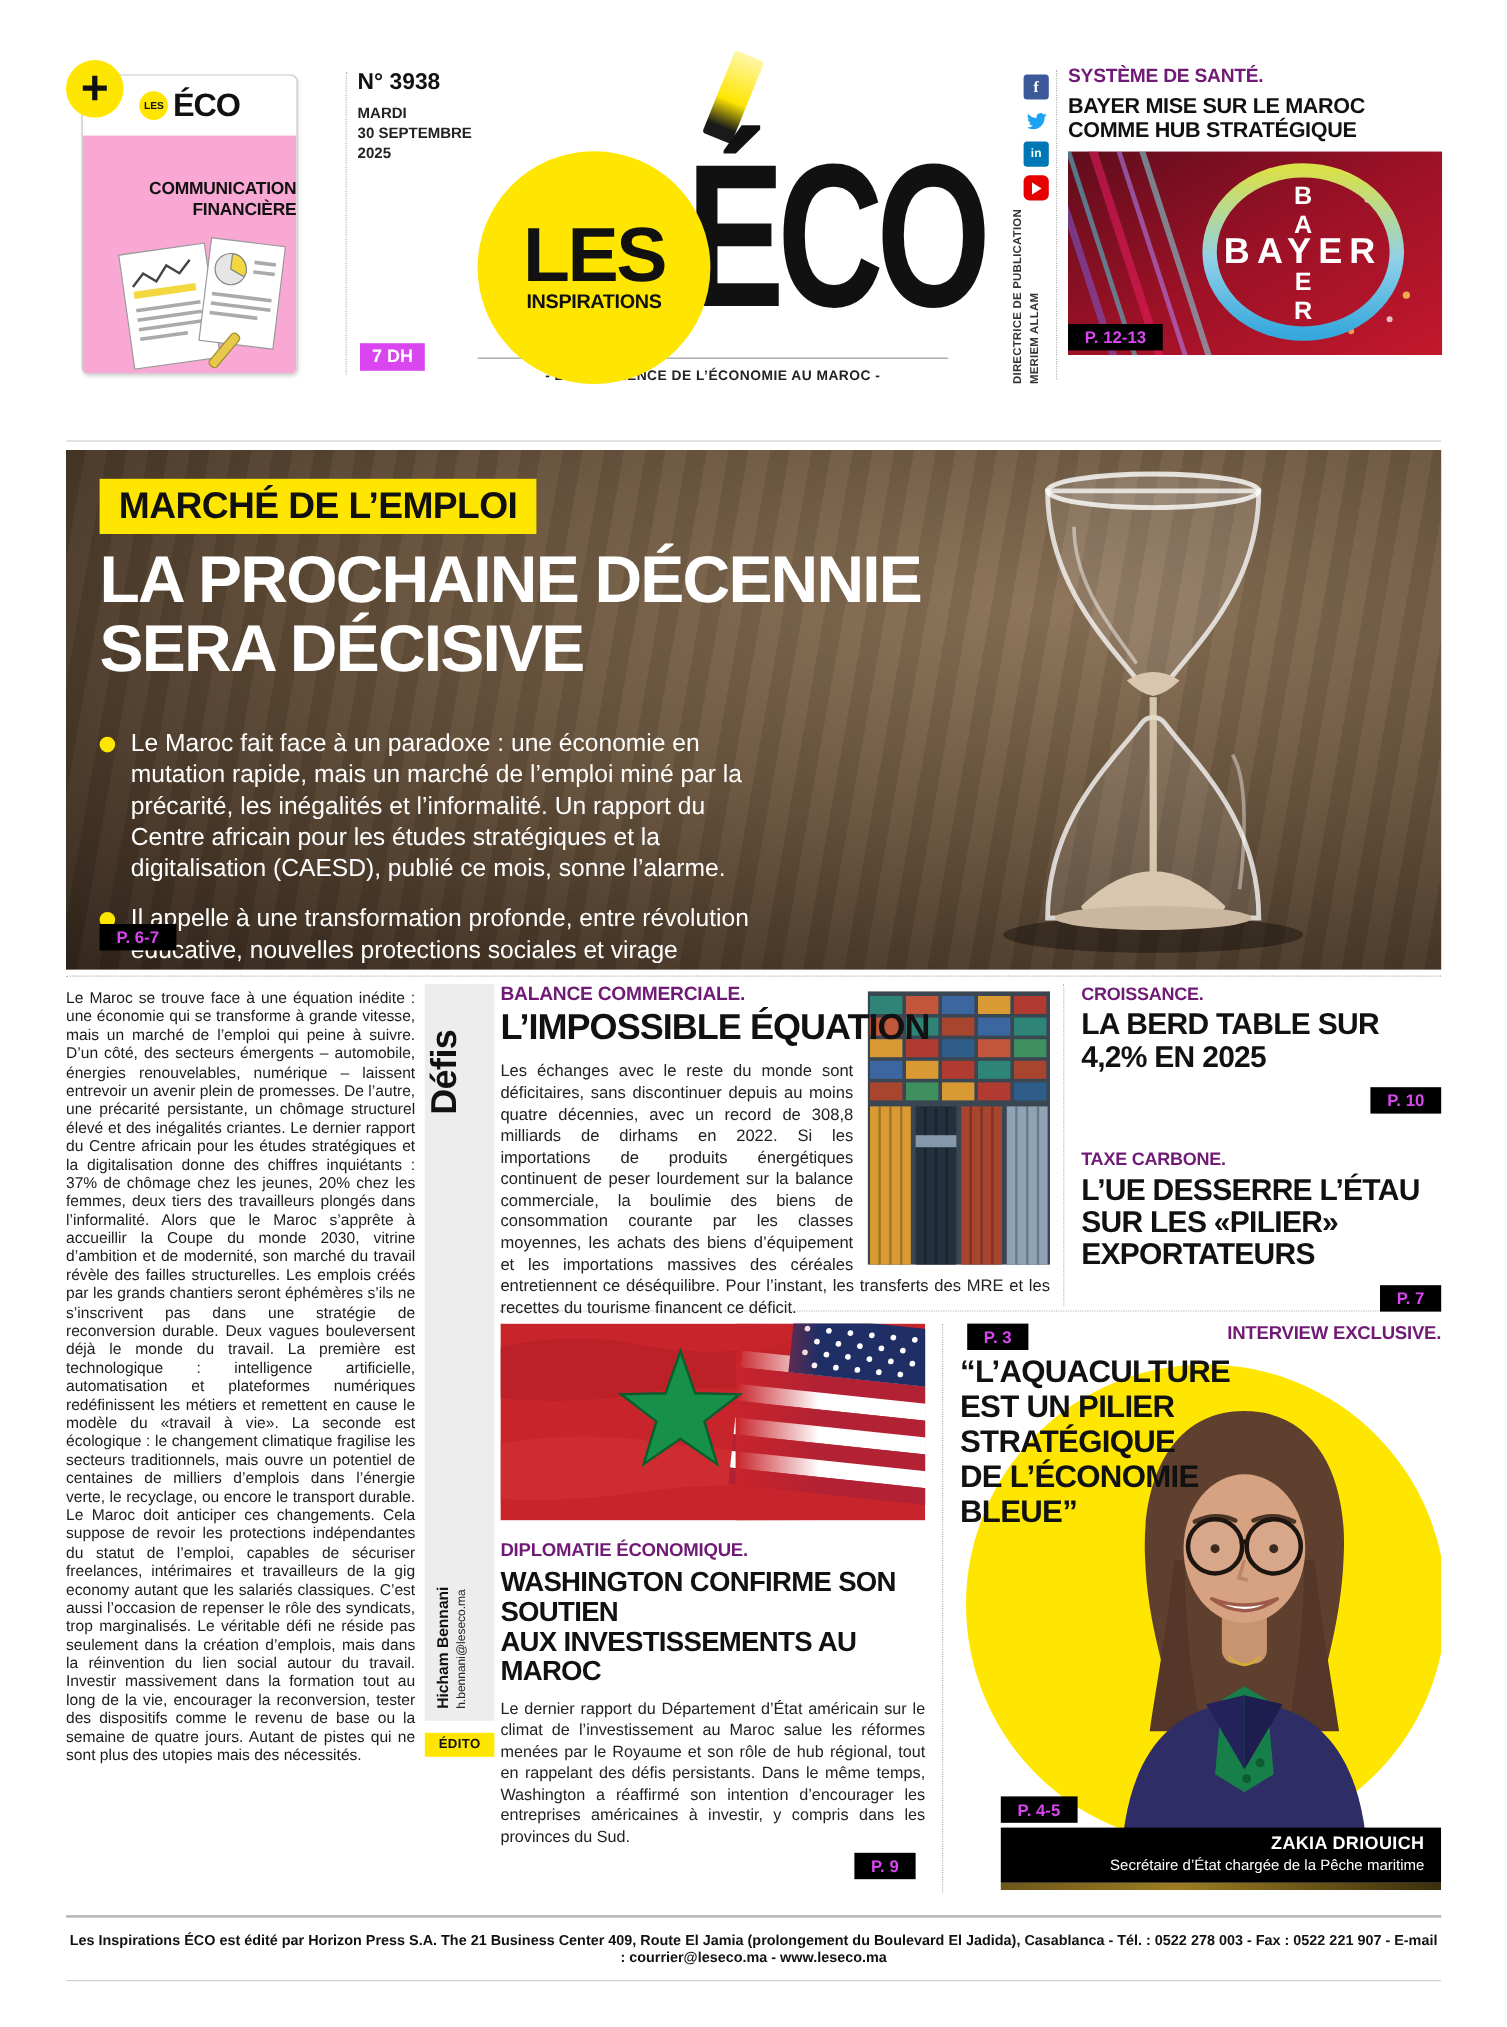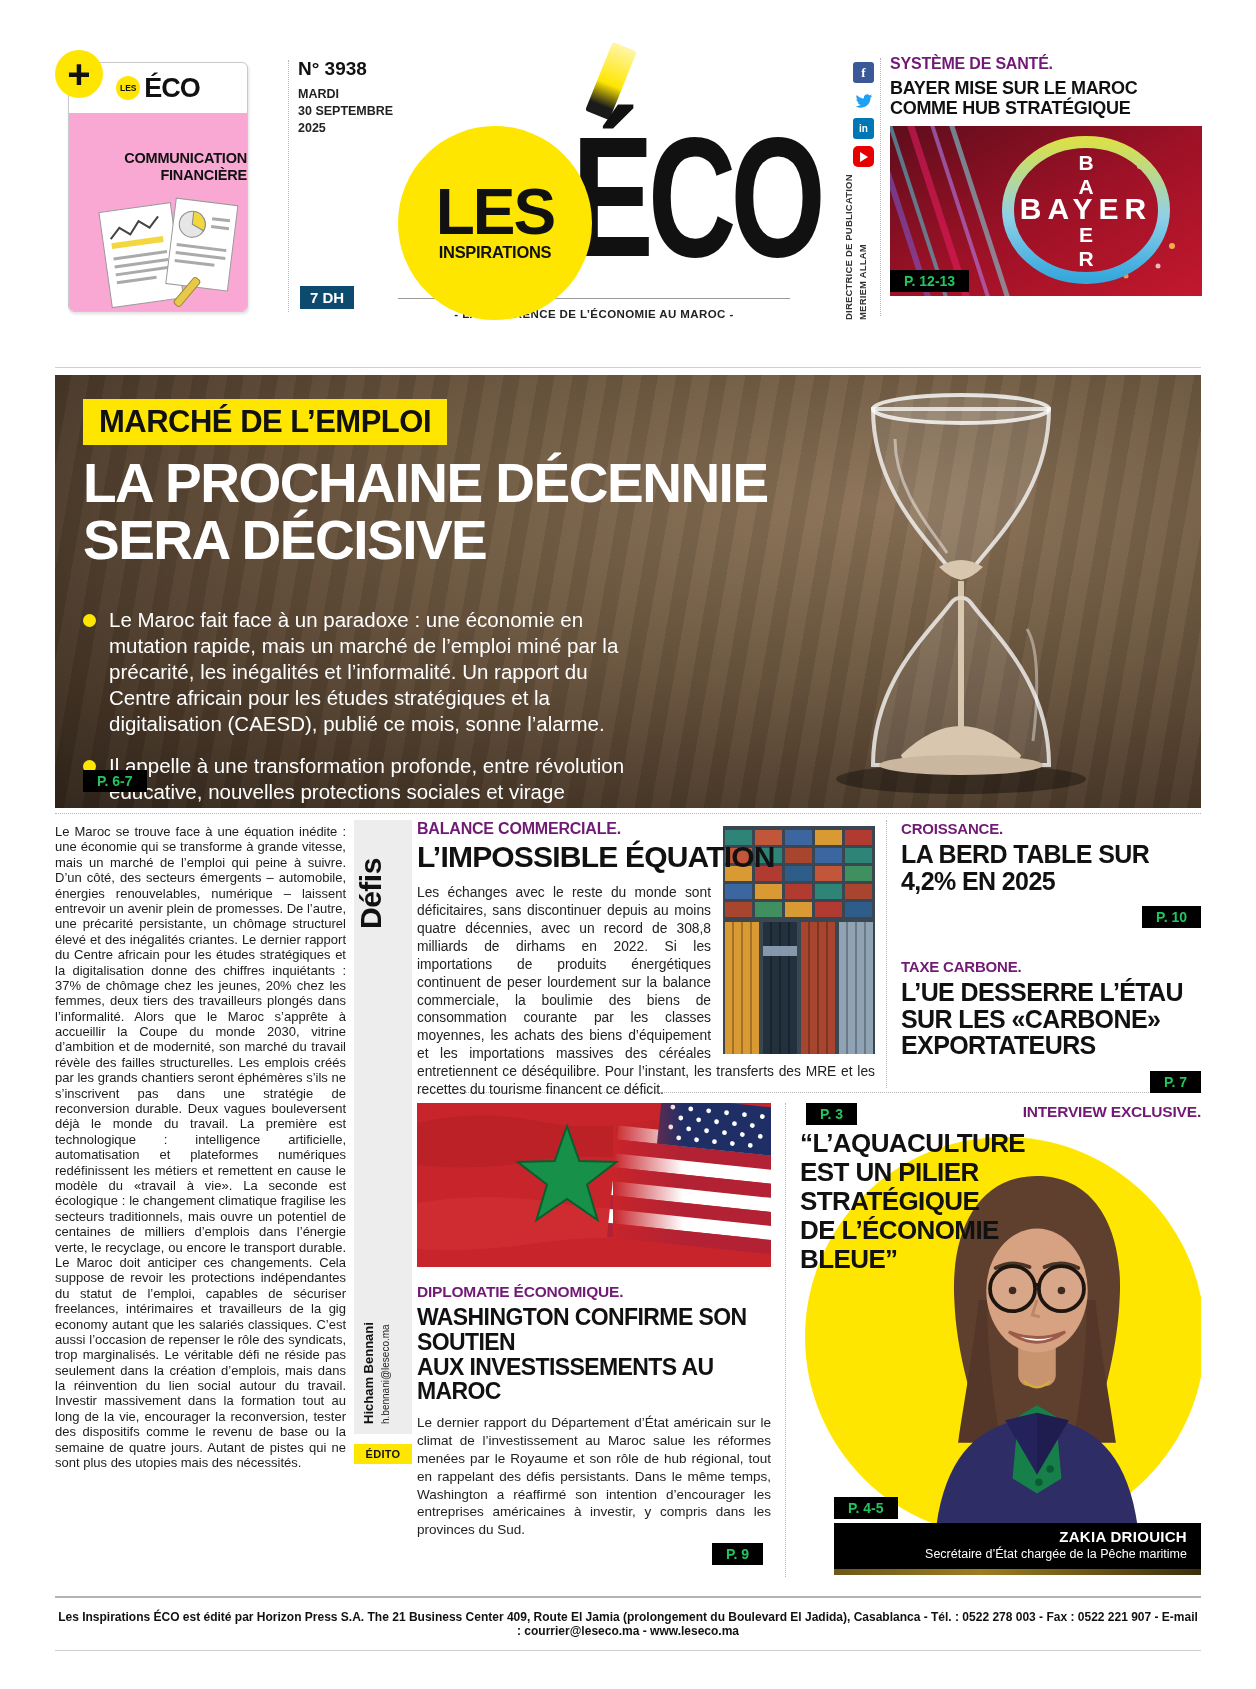--- a/index.html
+++ b/index.html
@@ -14,21 +14,21 @@
             font-size:8.5px;display:flex;align-items:center;justify-content:center;}
   .supp-eco{font-weight:900;font-size:27px;letter-spacing:-1px;}
   .supp-yellow{background:#f9a8d4;height:198px;text-align:right;padding-top:37px;box-sizing:border-box;}
   .supp-title{font-weight:900;font-size:14.5px;line-height:1.15;letter-spacing:-.2px;}
   .plus-circle{left:55px;top:50px;width:48px;height:48px;border-radius:50%;background:#FFE600;
                display:flex;align-items:center;justify-content:center;font-size:40px;font-weight:900;line-height:1;z-index:3;}
   .vdot{border-left:1px dotted #b5b5b5;}
   .issue{left:298px;top:58px;width:110px;}
   .issue-no{font-weight:900;font-size:19px;}
   .issue-date{font-size:12.5px;font-weight:bold;color:#222;margin-top:6px;line-height:1.35;}
-  .price{left:300px;top:286px;background:#0c4a6e;color:#fff;font-weight:900;font-size:15px;padding:3px 10px;}
+  .price{left:300px;top:286px;background:#d946ef;color:#fff;font-weight:900;font-size:15px;padding:3px 10px;}
   .brand-circle{left:398px;top:126px;width:194px;height:194px;border-radius:50%;background:#FFE600;
                 display:flex;flex-direction:column;align-items:center;justify-content:center;z-index:2;}
   .brand-les{font-weight:900;font-size:64px;line-height:.9;letter-spacing:-2px;}
   .brand-insp{font-weight:900;font-size:16.5px;letter-spacing:-.3px;margin-top:2px;}
   .brand-eco{left:572px;top:112px;font-weight:900;font-size:170px;line-height:1;letter-spacing:-8px;
              transform:scaleX(.72);transform-origin:left top;z-index:1;}
   .flash{left:598px;top:44px;width:26px;height:74px;background:linear-gradient(#fff6a8,#FFE600 55%,#1a1a1a 86%);
          transform:rotate(22deg);z-index:0;border-radius:3px;}
   .tagline-wrap{left:398px;top:298px;width:392px;border-top:1px solid #9a9a9a;text-align:center;padding-top:5px;}
   .tagline{font-size:11.5px;font-weight:bold;letter-spacing:.4px;color:#222;}
@@ -40,21 +40,21 @@
   .sli{background:#0077b5;font-size:10px;}
   .syt{background:#e60000;border-radius:5px;}
   .yt-tri{width:0;height:0;border-left:8px solid #fff;border-top:5px solid transparent;border-bottom:5px solid transparent;}
   .publisher{left:842px;top:170px;height:150px;writing-mode:vertical-rl;transform:rotate(180deg);
              font-size:9.5px;font-weight:bold;color:#333;letter-spacing:.2px;line-height:1.5;}
   .sante{left:890px;top:55px;width:312px;}
   .kicker{color:#701a75;font-weight:700;letter-spacing:-.2px;}
   .sante .kicker{font-size:16px;}
   .sante-title{font-weight:900;font-size:18px;line-height:1.12;letter-spacing:-.3px;margin-top:5px;}
   .sante-img{position:relative;margin-top:8px;width:312px;height:170px;overflow:hidden;}
-  .pbadge{background:#000;color:#22c55e;font-weight:900;font-size:14px;padding:3px 14px;display:inline-block;}
+  .pbadge{background:#000;color:#d946ef;font-weight:900;font-size:14px;padding:3px 14px;display:inline-block;}
   .sante-img .pbadge{position:absolute;left:0;bottom:4px;}
   .rule-top{left:55px;top:367px;width:1146px;border-top:1px solid #cfcfcf;}
   
   .hero{left:55px;top:375px;width:1146px;height:433px;overflow:hidden;
         background:radial-gradient(ellipse at 72% 30%, #8d7459 0%, #6b563f 42%, #4a3929 75%, #30241a 100%);}
   .hero::after{content:"";position:absolute;inset:0;
         background:repeating-linear-gradient(100deg, rgba(0,0,0,.07) 0 16px, rgba(255,255,255,.02) 16px 34px);}
   .hero-inner{position:absolute;inset:0;z-index:2;}
   .hero-tag{position:absolute;left:28px;top:24px;background:#FFE600;color:#111;font-weight:900;
             font-size:31px;letter-spacing:-.5px;padding:5px 16px;}
@@ -368,21 +368,21 @@
               <div>4,2% EN 2025</div>
             </div>
             <div class="news-page">
               <span class="pbadge">P. 10</span>
             </div>
           </div>
           <div class="taxe">
             <div class="kicker">TAXE CARBONE.</div>
             <div class="news-title">
               <div>L’UE DESSERRE L’ÉTAU</div>
-              <div>SUR LES «CARBONE»</div>
+              <div>SUR LES «PILIER»</div>
               <div>EXPORTATEURS</div>
             </div>
             <div class="news-page">
               <span class="pbadge">P. 7</span>
             </div>
           </div>
         </div>
       </div>
 
       <div class="hsep"></div>

